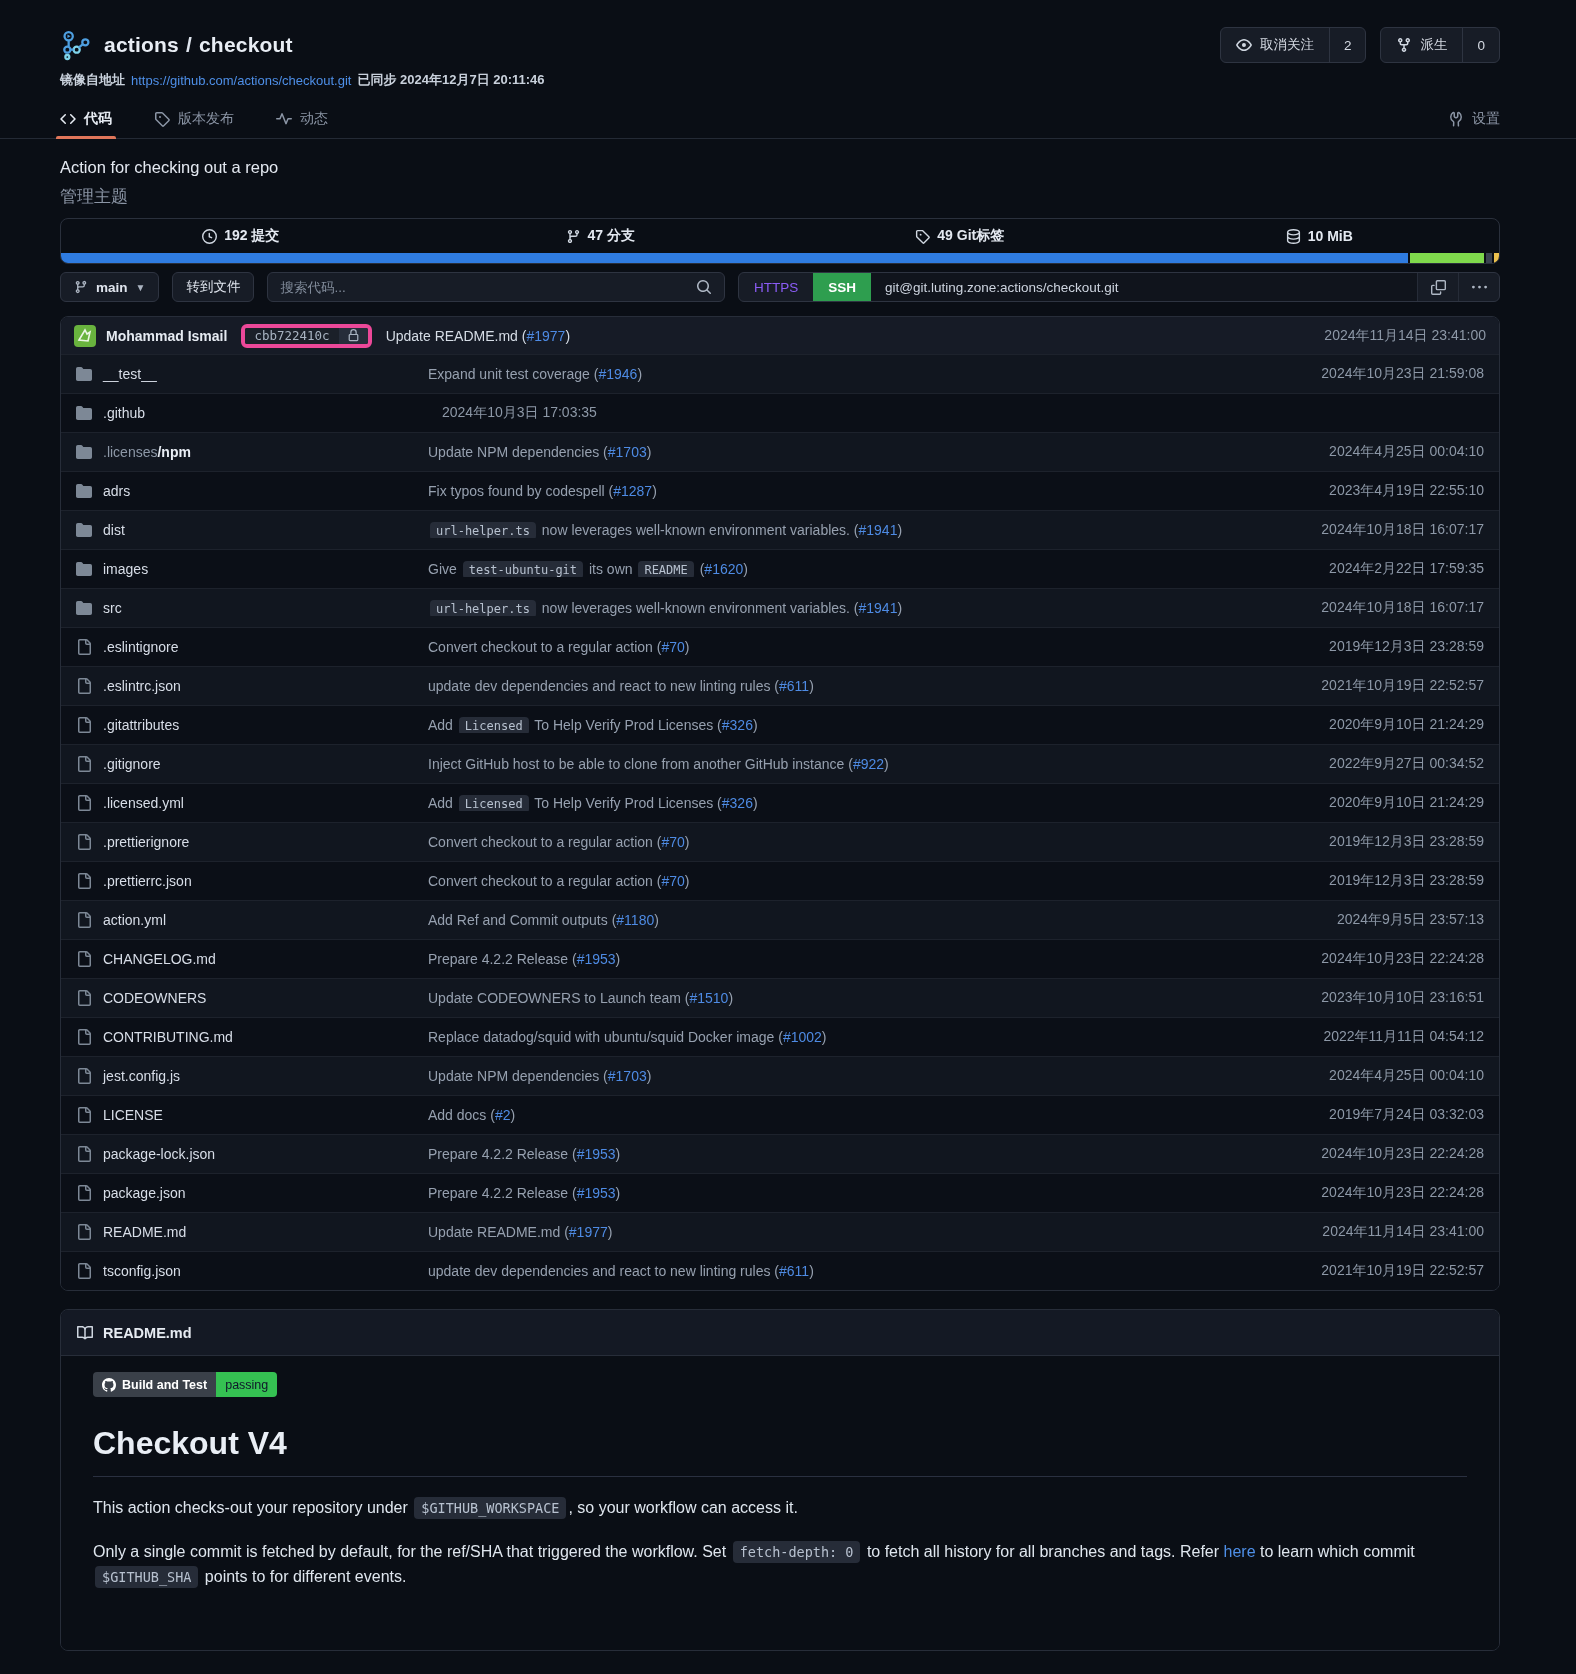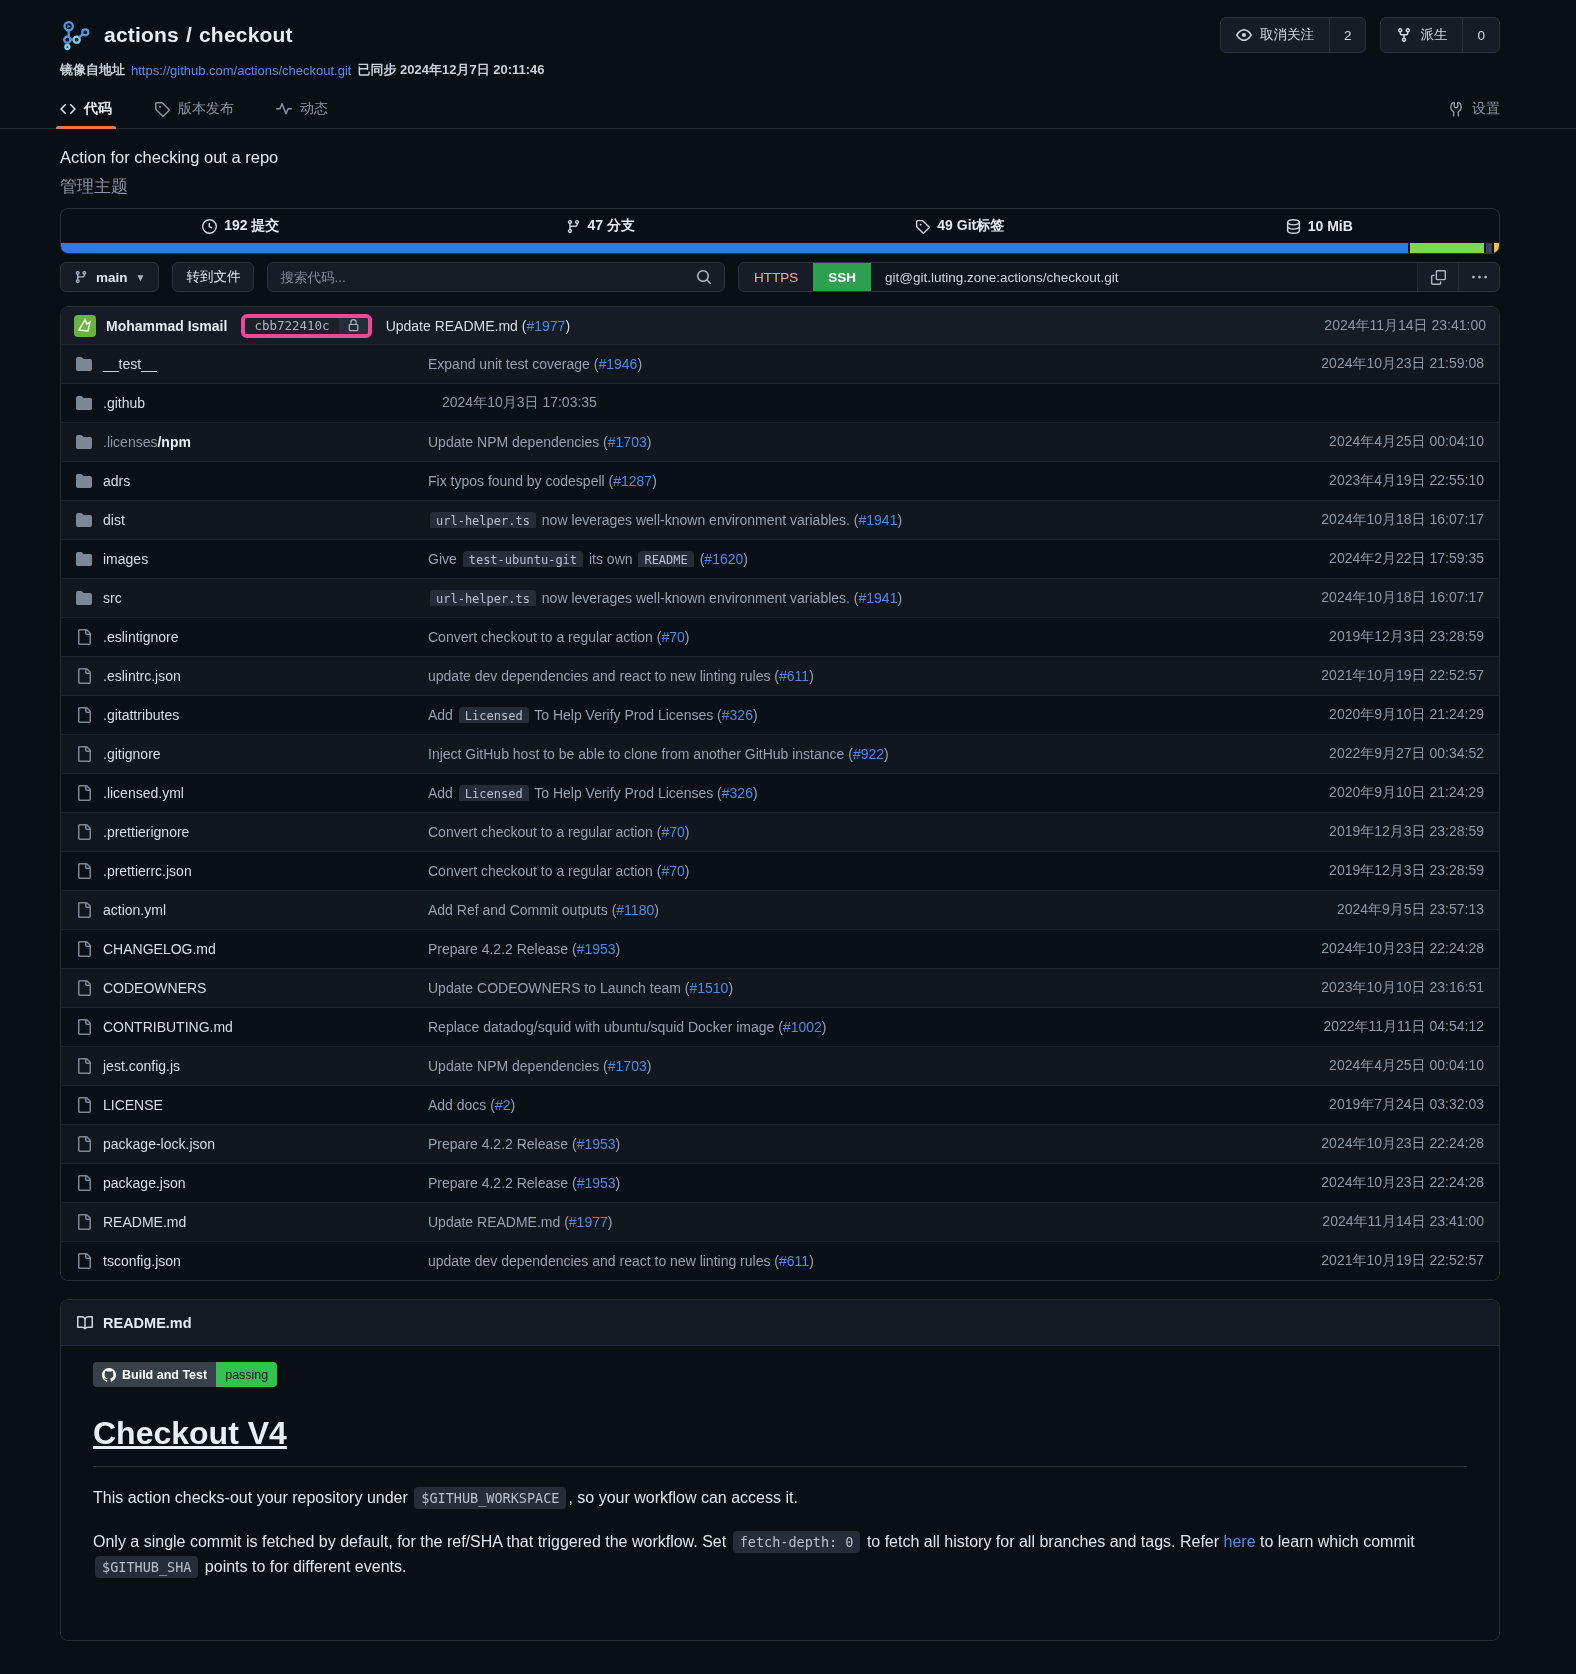--- a/index.html
+++ b/index.html
@@ -3,21 +3,21 @@
 <meta charset="utf-8">
 <style>
   * { margin:0; padding:0; box-sizing:border-box; }
   html,body { width:1576px; height:1674px; overflow:hidden; background:#0a0e15;
     font-family:"Liberation Sans","DejaVu Sans",sans-serif; color:#dde3ec; }
   a { text-decoration:none; cursor:pointer; }
   svg { display:block; flex:none; }
   .shell { padding-left:60px; padding-right:76px; }
 
   
-  .topbar { display:flex; justify-content:space-between; align-items:center; padding-top:17px; }
+  .topbar { display:flex; justify-content:space-between; align-items:center; padding-top:27px; }
   .title-wrap { display:flex; align-items:center; gap:12px; }
   .repo-title { font-size:21px; font-weight:700; color:#e8edf4; letter-spacing:.2px; }
   .repo-title .sep { margin:0 7px; font-weight:600; color:#dfe5ee; }
   .top-actions { display:flex; gap:14px; }
   .btn-group { display:flex; align-items:stretch; height:36px; background:#171c26; border:1px solid #2e3441;
     border-radius:6px; overflow:hidden; font-size:13.5px; color:#d5dae3; }
   .btn-main { display:flex; align-items:center; gap:8px; padding:0 15px; }
   .btn-count { display:flex; align-items:center; padding:0 14px; border-left:1px solid #2e3441; }
   .mirror-line { margin-top:8px; font-size:13px; color:#c9d1dc; display:flex; gap:6px; align-items:center; }
   .mirror-line a { color:#4e8fe8; }
@@ -49,21 +49,21 @@
     border:1px solid #2e3441; border-radius:6px; font-size:13.5px; color:#dfe4ed; cursor:pointer; }
   .ctl-btn .caret { font-size:10px; color:#aab3c0; }
   .branch-name { font-weight:700; }
   .search-wrap { flex:1; display:flex; align-items:center; background:#171c26; border:1px solid #2e3441;
     border-radius:6px; padding:0 12px; }
   .search-wrap input { flex:1; background:transparent; border:none; outline:none; color:#dfe4ed;
     font-size:13.5px; font-family:inherit; }
   .search-wrap input::placeholder { color:#828c9b; }
   .clone-group { width:762px; display:flex; align-items:stretch; border:1px solid #2e3441;
     border-radius:6px; overflow:hidden; background:#171c26; }
-  .clone-seg { display:flex; align-items:center; padding:0 15px; font-size:13.5px; color:#fca5a5; cursor:pointer; }
+  .clone-seg { display:flex; align-items:center; padding:0 15px; font-size:13.5px; color:#8b5cf6; cursor:pointer; }
   .clone-seg.ssh { background:#2e9e4f; color:#fff; font-weight:700; }
   .clone-url { flex:1; background:#10141c; border:none; outline:none; color:#cdd4df; font-size:13.5px;
     padding:0 14px; font-family:inherit; }
   .icon-btn { display:flex; align-items:center; justify-content:center; width:41px; color:#aeb7c4;
     cursor:pointer; border-left:1px solid #262c38; }
 
   
   .panel { border:1px solid #272d39; border-radius:8px; margin-top:14px; overflow:hidden; }
   .commit-row { height:37px; background:#161b26; display:flex; align-items:center; gap:10px;
     padding:0 13px; font-size:14px; }
@@ -94,21 +94,21 @@
   .readme-panel { margin-top:18px; }
   .readme-head { height:46px; background:#141924; border-bottom:1px solid #272d39; display:flex;
     align-items:center; gap:10px; padding:0 16px; font-size:14.5px; font-weight:700; color:#e6ebf2; }
   .readme-body { padding:16px 32px 60px; background:#0a0e15; }
   .ci-badge { display:inline-flex; height:25px; border-radius:4px; overflow:hidden; cursor:pointer; }
   .ci-left { display:flex; align-items:center; gap:6px; background:#3a4049; color:#fff;
     font-size:12.5px; font-weight:700; padding:0 9px; }
   .ci-right { display:flex; align-items:center; background:#35c152; color:#0f172a; font-size:12.5px;
     font-weight:400; padding:0 9px; }
   .readme-h1 { margin-top:28px; font-size:32px; font-weight:700; color:#e9eef5;
-    border-bottom:1px solid #2a3040; padding-bottom:14px;text-decoration:underline; }
+    border-bottom:1px solid #2a3040; padding-bottom:14px; }
   .readme-p { margin-top:18px; font-size:16px; line-height:1.6; color:#dfe6ee; max-width:1380px; }
   .readme-p .inline-code { font-size:13.5px; padding:3px 7px; }
   .readme-p .link { color:#4e8fe8; }
 </style>
 </head>
 <body>
 
 <div class="shell">
   <div class="topbar">
     <div class="title-wrap">

